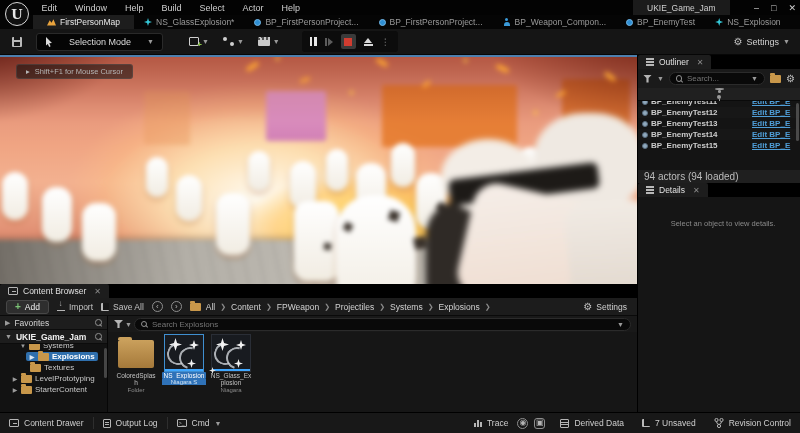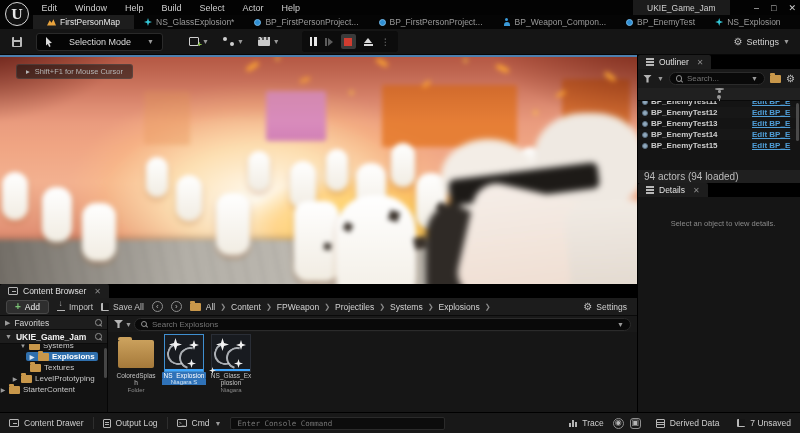--- a/index.html
+++ b/index.html
@@ -526,21 +526,21 @@
           </div>
           <div class="trow" style="padding-left:30px">
             <span class="folder-ic"></span>
             <span>Textures</span>
           </div>
           <div class="trow" style="padding-left:12px">
             <span class="arr">▶</span>
             <span class="folder-ic"></span>
             <span>LevelPrototyping</span>
           </div>
-          <div class="trow" style="padding-left:0">
+          <div class="trow" style="padding-left:12px">
             <span class="arr">▶</span>
             <span class="folder-ic"></span>
             <span>StarterContent</span>
           </div>
           <div id="tree-scroll"></div>
         </div>
         <div class="cb-sec" style="border-top:1px solid #0c0c0c">
           <span class="chev">▶</span>
           <span>Collections</span>
           <span class="circ" style="width:9px;height:9px;font-size:7px;margin-left:auto">+</span>
@@ -612,36 +612,44 @@
     <div class="sb-btn">
       <span class="doc-ic"></span>
       <span>Output Log</span>
     </div>
     <div class="sb-sep"></div>
     <div class="sb-btn">
       <span class="cmd-ic">&gt;_</span>
       <span>Cmd</span>
       <span class="chev">▼</span>
     </div>
-    <input id="console-input" placeholder="Enter Console Command" style="">
     <div id="sb-right">
       <div class="sb-btn">
         <span class="trace-ic">
             <i style="height:4px"></i>
             <i style="height:7px"></i>
             <i style="height:5px"></i>
           </span>
         <span>Trace</span>
       </div>
       <span class="circ" style="margin-right:6px">◉</span>
       <span class="circ" style="margin-right:6px;border-radius:3px">▣</span>
       <div class="sb-btn">
         <span class="dd-ic"></span>
         <span>Derived Data</span>
       </div>
       <div class="sb-btn">
         <span class="floppy" style="width:8px;height:8px"></span>
         <span>7 Unsaved</span>
       </div>
+      <div class="sb-btn">
+        <svg class="branch-svg" viewBox="0 0 10 10">
+          <circle cx="2.5" cy="2" r="1.6" fill="none" stroke="#b5b5b5"></circle>
+          <circle cx="7.5" cy="2" r="1.6" fill="none" stroke="#b5b5b5"></circle>
+          <circle cx="5" cy="8" r="1.6" fill="none" stroke="#b5b5b5"></circle>
+          <path d="M2.5 3.5 Q2.5 6 5 6.5 M7.5 3.5 Q7.5 6 5 6.5" fill="none" stroke="#b5b5b5"></path>
+        </svg>
+        <span>Revision Control</span>
+      </div>
     </div>
   </div>
 
 </div>
 
 </body></html>

